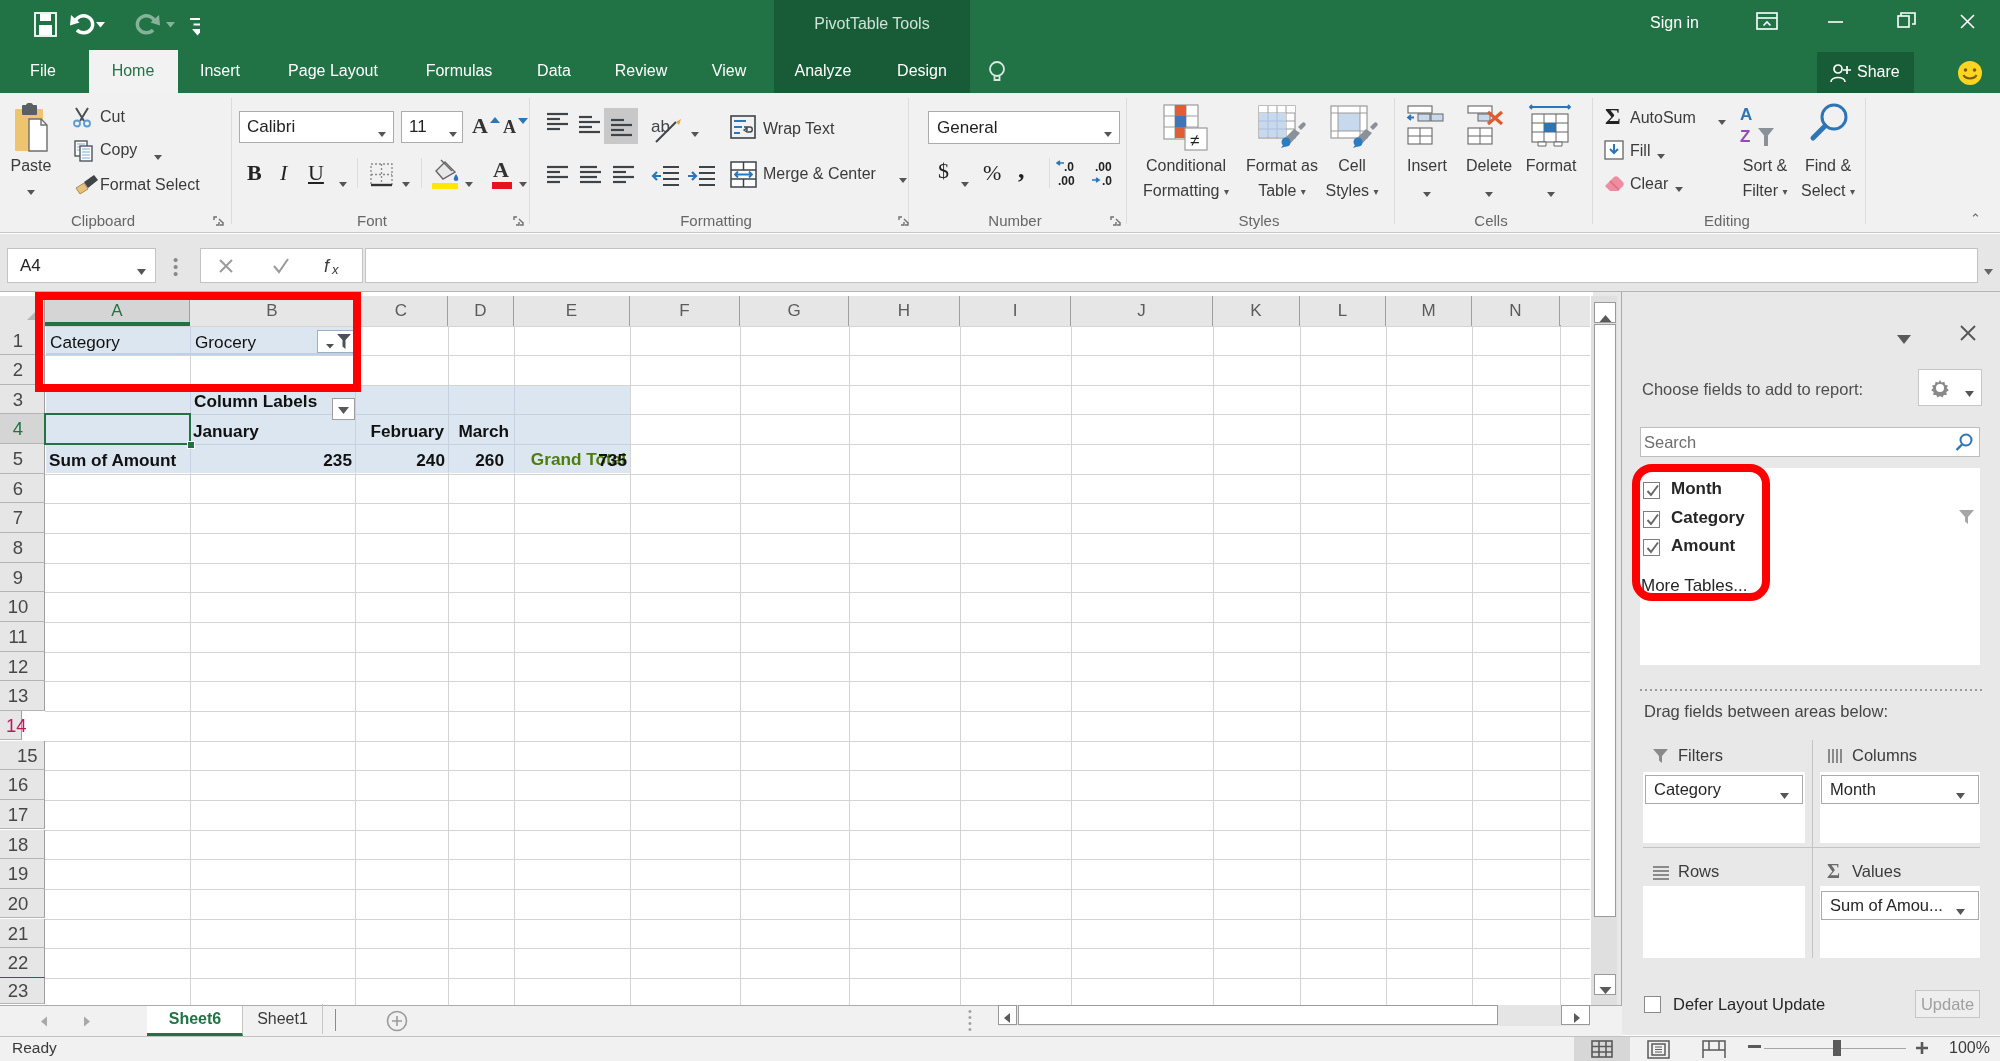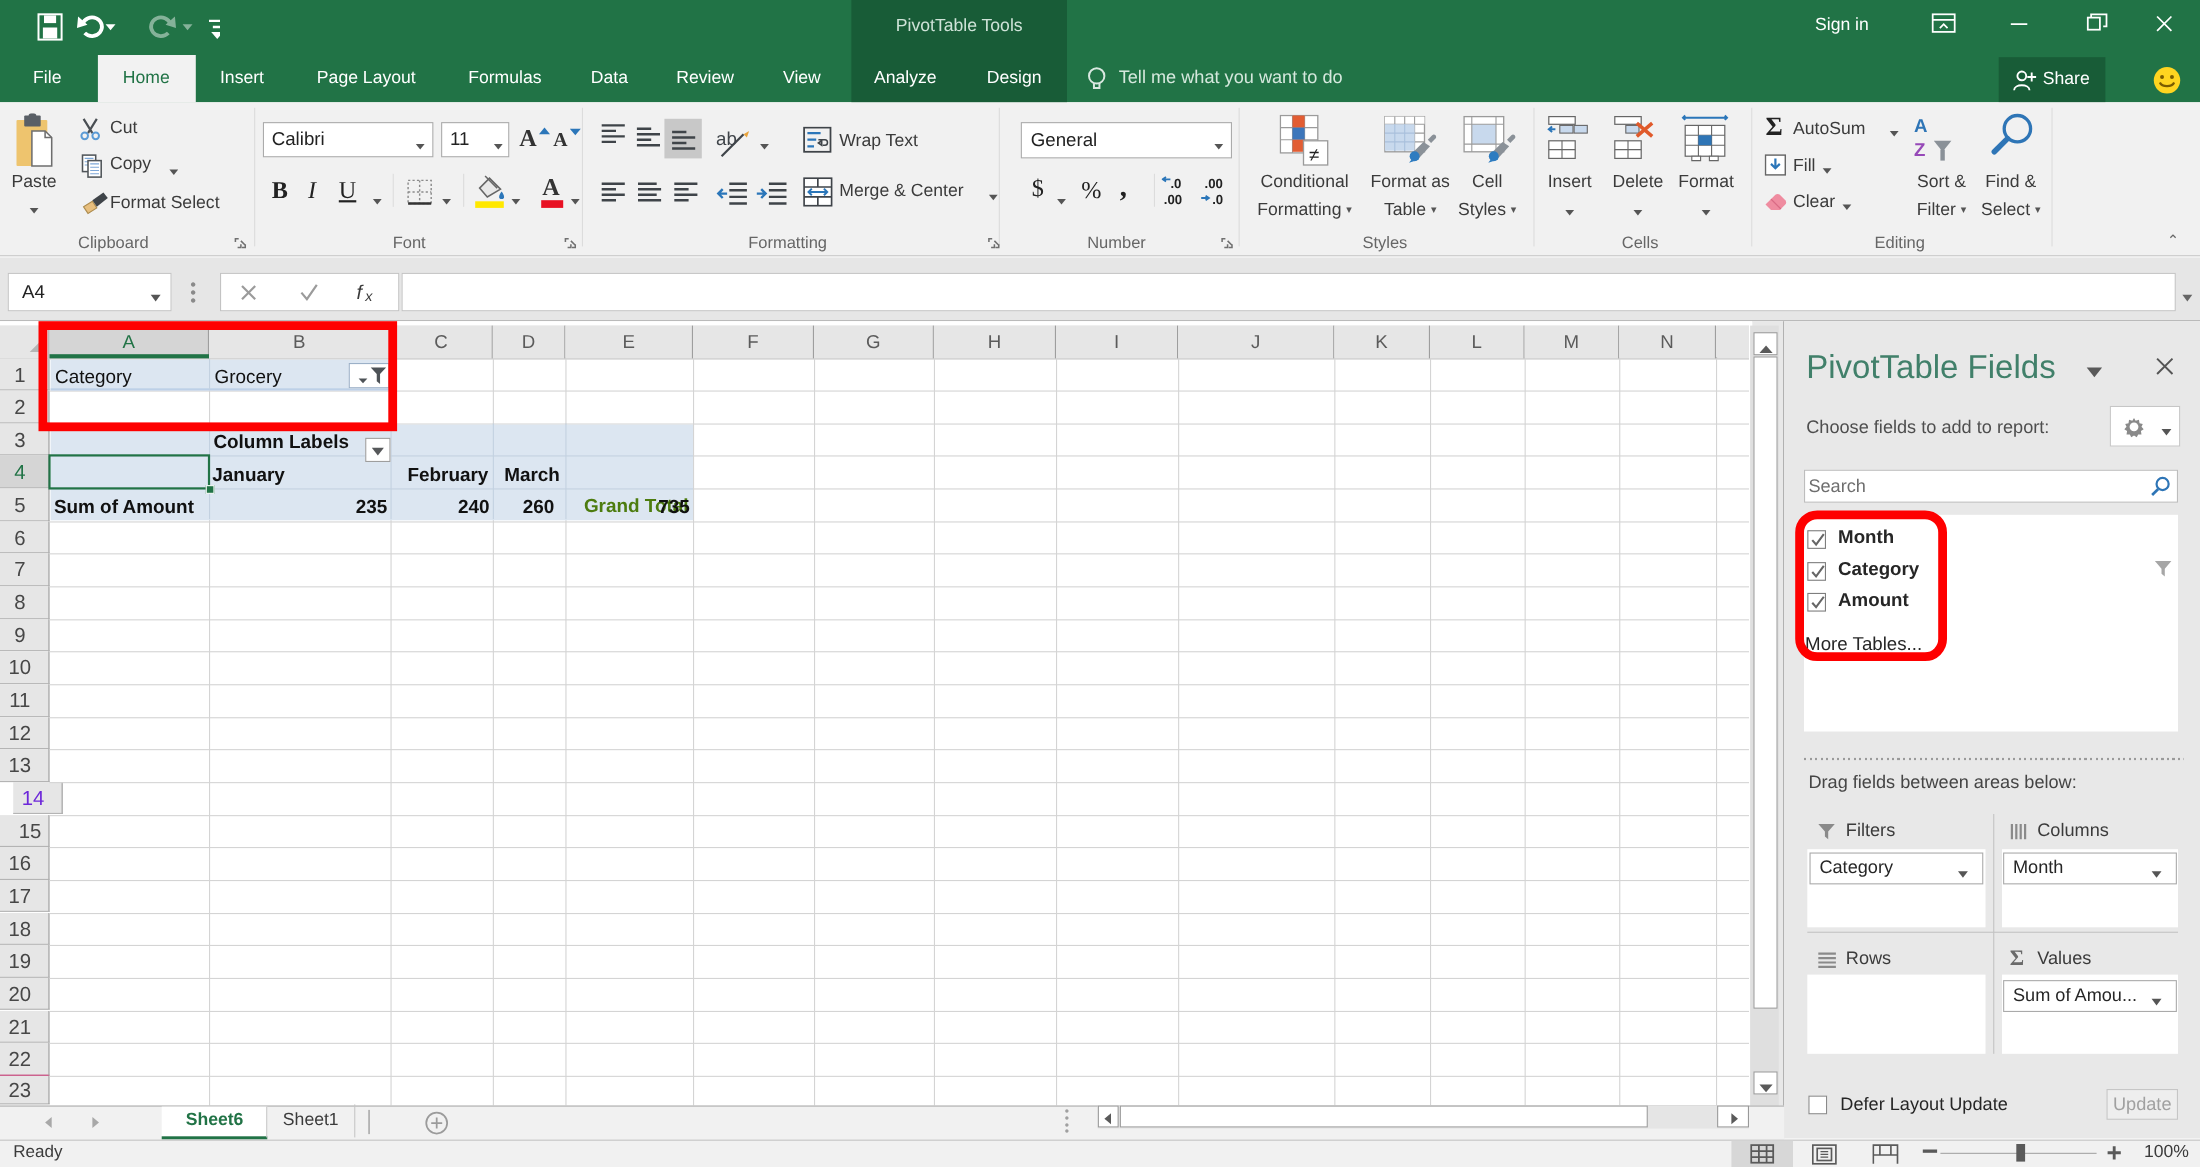--- a/index.html
+++ b/index.html
@@ -52,21 +52,20 @@
 <div class="abs ds" style="left:659px;top:50px;width:140px;height:41px;justify-content:center;color:#fff;font-size:16px;">View</div>
 <div class="abs ds" style="left:753px;top:50px;width:140px;height:41px;justify-content:center;color:#fff;font-size:16px;">Analyze</div>
 <div class="abs ds" style="left:852px;top:50px;width:140px;height:41px;justify-content:center;color:#fff;font-size:16px;">Design</div>
 <svg class="abs" style="left:985px;top:59px;" width="26" height="28" viewBox="0 0 26 28">
 <g stroke="#d9e8e0" stroke-width="1.8" fill="none">
 <circle cx="12" cy="10" r="7"></circle>
 <path d="M 9.5 17 v 4 h 5 v -4"></path>
 <path d="M 9.5 21 h 5"></path>
 </g>
 </svg>
-<div class="abs ds" style="left:1017px;top:50px;width:300px;height:41px;color:#d5e8dd;font-size:16.5px;">Tell me what you want to do</div>
 <div class="abs" style="left:1817px;top:52px;width:97px;height:41px;background:#185c37;"></div>
 <svg class="abs" style="left:1828px;top:62px;" width="26" height="22" viewBox="0 0 26 22">
 <g stroke="#fff" stroke-width="1.7" fill="none">
 <circle cx="10" cy="7" r="4"></circle>
 <path d="M 3 20 c 0 -6 14 -6 14 0"></path>
 <path d="M 19 4 v 8 M 15 8 h 8"></path>
 </g>
 </svg>
 <div class="abs ds" style="left:1857px;top:51px;width:60px;height:41px;color:#fff;font-size:16px;">Share</div>
 <svg class="abs" style="left:1957px;top:60px;" width="26" height="26" viewBox="0 0 26 26">
@@ -488,21 +487,21 @@
 <div class="abs" style="left:0;top:414.4px;width:45px;height:29.6px;background:#d5d5d5;border-right:1px solid #9e9e9e;border-bottom:1px solid #b4b4b4;color:#217346;font-size:18.5px;text-align:center;padding:4px 14px 0 6px;">4</div>
 <div class="abs" style="left:0;top:444.1px;width:45px;height:29.6px;background:#e6e6e6;border-right:1px solid #9e9e9e;border-bottom:1px solid #b4b4b4;color:#474747;font-size:18.5px;text-align:center;padding:4px 14px 0 6px;">5</div>
 <div class="abs" style="left:0;top:473.7px;width:45px;height:29.6px;background:#e6e6e6;border-right:1px solid #9e9e9e;border-bottom:1px solid #b4b4b4;color:#474747;font-size:18.5px;text-align:center;padding:4px 14px 0 6px;">6</div>
 <div class="abs" style="left:0;top:503.4px;width:45px;height:29.6px;background:#e6e6e6;border-right:1px solid #9e9e9e;border-bottom:1px solid #b4b4b4;color:#474747;font-size:18.5px;text-align:center;padding:4px 14px 0 6px;">7</div>
 <div class="abs" style="left:0;top:533.0px;width:45px;height:29.6px;background:#e6e6e6;border-right:1px solid #9e9e9e;border-bottom:1px solid #b4b4b4;color:#474747;font-size:18.5px;text-align:center;padding:4px 14px 0 6px;">8</div>
 <div class="abs" style="left:0;top:562.7px;width:45px;height:29.6px;background:#e6e6e6;border-right:1px solid #9e9e9e;border-bottom:1px solid #b4b4b4;color:#474747;font-size:18.5px;text-align:center;padding:4px 14px 0 6px;">9</div>
 <div class="abs" style="left:0;top:592.3px;width:45px;height:29.6px;background:#e6e6e6;border-right:1px solid #9e9e9e;border-bottom:1px solid #b4b4b4;color:#474747;font-size:18.5px;text-align:center;padding:4px 14px 0 6px;">10</div>
 <div class="abs" style="left:0;top:622.0px;width:45px;height:29.6px;background:#e6e6e6;border-right:1px solid #9e9e9e;border-bottom:1px solid #b4b4b4;color:#474747;font-size:18.5px;text-align:center;padding:4px 14px 0 6px;">11</div>
 <div class="abs" style="left:0;top:651.6px;width:45px;height:29.6px;background:#e6e6e6;border-right:1px solid #9e9e9e;border-bottom:1px solid #b4b4b4;color:#474747;font-size:18.5px;text-align:center;padding:4px 14px 0 6px;">12</div>
 <div class="abs" style="left:0;top:681.3px;width:45px;height:29.6px;background:#e6e6e6;border-right:1px solid #9e9e9e;border-bottom:1px solid #b4b4b4;color:#474747;font-size:18.5px;text-align:center;padding:4px 14px 0 6px;">13</div>
-<div class="abs" style="left:12px;top:710.9px;width:45px;height:29.6px;background:#e6e6e6;border-right:1px solid #9e9e9e;border-bottom:1px solid #b4b4b4;color:#6d28d9;font-size:18.5px;text-align:center;padding:4px 14px 0 6px;">14</div>
+<div class="abs" style="left:0;top:710.9px;width:22px;height:29.6px;background:#e6e6e6;border-right:1px solid #9e9e9e;border-bottom:1px solid #b4b4b4;color:#be185d;font-size:18.5px;text-align:center;padding:4px 14px 0 6px;">14</div>
 <div class="abs" style="left:0;top:740.6px;width:45px;height:29.6px;background:#e6e6e6;border-right:1px solid #9e9e9e;border-bottom:1px solid #b4b4b4;color:#474747;font-size:18.5px;text-align:center;padding:4px 14px 0 17px;">15</div>
 <div class="abs" style="left:0;top:770.2px;width:45px;height:29.6px;background:#e6e6e6;border-right:1px solid #9e9e9e;border-bottom:1px solid #b4b4b4;color:#474747;font-size:18.5px;text-align:center;padding:4px 14px 0 6px;">16</div>
 <div class="abs" style="left:0;top:799.9px;width:45px;height:29.6px;background:#e6e6e6;border-right:1px solid #9e9e9e;border-bottom:1px solid #b4b4b4;color:#474747;font-size:18.5px;text-align:center;padding:4px 14px 0 6px;">17</div>
 <div class="abs" style="left:0;top:829.5px;width:45px;height:29.6px;background:#e6e6e6;border-right:1px solid #9e9e9e;border-bottom:1px solid #b4b4b4;color:#474747;font-size:18.5px;text-align:center;padding:4px 14px 0 6px;">18</div>
 <div class="abs" style="left:0;top:859.2px;width:45px;height:29.6px;background:#e6e6e6;border-right:1px solid #9e9e9e;border-bottom:1px solid #b4b4b4;color:#474747;font-size:18.5px;text-align:center;padding:4px 14px 0 6px;">19</div>
 <div class="abs" style="left:0;top:888.8px;width:45px;height:29.6px;background:#e6e6e6;border-right:1px solid #9e9e9e;border-bottom:1px solid #b4b4b4;color:#474747;font-size:18.5px;text-align:center;padding:4px 14px 0 6px;">20</div>
 <div class="abs" style="left:0;top:918.5px;width:45px;height:29.6px;background:#e6e6e6;border-right:1px solid #9e9e9e;border-bottom:1px solid #b4b4b4;color:#474747;font-size:18.5px;text-align:center;padding:4px 14px 0 6px;">21</div>
 <div class="abs" style="left:0;top:948.1px;width:45px;height:29.6px;background:#e6e6e6;border-right:1px solid #9e9e9e;border-bottom:1px solid #be185d;color:#474747;font-size:18.5px;text-align:center;padding:4px 14px 0 6px;">22</div>
 <div class="abs" style="left:0;top:977.8px;width:45px;height:26.7px;background:#e6e6e6;border-right:1px solid #9e9e9e;border-bottom:1px solid #b4b4b4;color:#474747;font-size:18.5px;text-align:center;padding:2px 14px 0 6px;">23</div>
 <div class="abs" style="left:190px;top:325.5px;width:1px;height:679.0px;background:#d4d4d4;"></div>
@@ -638,21 +637,20 @@
 </g>
     </svg>
 <div class="abs" style="left:1748px;top:1045px;width:13px;height:3px;background:#5a5a5a;"></div>
 <div class="abs" style="left:1764px;top:1047.5px;width:142px;height:1.5px;background:#a6a6a6;"></div>
 <div class="abs" style="left:1833px;top:1040px;width:8px;height:16px;background:#5a5a5a;"></div>
 <div class="abs" style="left:1915px;top:1041px;width:14px;height:14px;"><svg width="14" height="14">
         <path d="M 7 1 v 12 M 1 7 h 12" stroke="#5a5a5a" stroke-width="2.6"></path>
       </svg></div>
 <div class="abs ds" style="left:1949px;top:1038px;width:50px;height:20px;color:#3b3b3b;font-size:16px;">100%</div>
 <div class="abs" style="left:1622px;top:292px;width:378px;height:743px;background:#e8e8e8;"></div>
-<div class="abs" style="left:1642px;top:318px;width:280px;height:34px;color:#41806a;font-size:30px;white-space:nowrap;">PivotTable Fields</div>
 <div class="abs" style="left:1896px;top:331px;"><svg width="16" height="12">
         <path d="M 1 2 l 14 0 l -7 9 z" fill="#595959"></path>
       </svg></div>
 <div class="abs" style="left:1959px;top:324px;"><svg width="18" height="18">
         <path d="M 2 2 l 14 14 M 16 2 l -14 14" stroke="#555" stroke-width="1.8"></path>
       </svg></div>
 <div class="abs" style="left:1642px;top:380px;width:260px;height:20px;color:#4e4e4e;font-size:16.5px;">Choose fields to add to report:</div>
 <div class="abs" style="left:1918px;top:369px;width:64px;height:37px;background:#fff;border:1px solid #c6c6c6;"></div>
 <svg class="abs" style="left:1929px;top:377px;" width="22" height="22" viewBox="0 0 22 22">
 <path d="M 11 3 l 1.5 2.5 l 3 -0.8 l 0.5 3 l 3 0.8 l -1.2 2.5 l 2 2.2 l -2.5 1.7 l 0.5 3 l -3 0 l -1.3 2.7 l -2.5 -1.7 l -2.5 1.7 l -1.3 -2.7 l -3 0 l 0.5 -3 l -2.5 -1.7 l 2 -2.2 l -1.2 -2.5 l 3 -0.8 l 0.5 -3 l 3 0.8 z" fill="#8a8a8a"></path>

